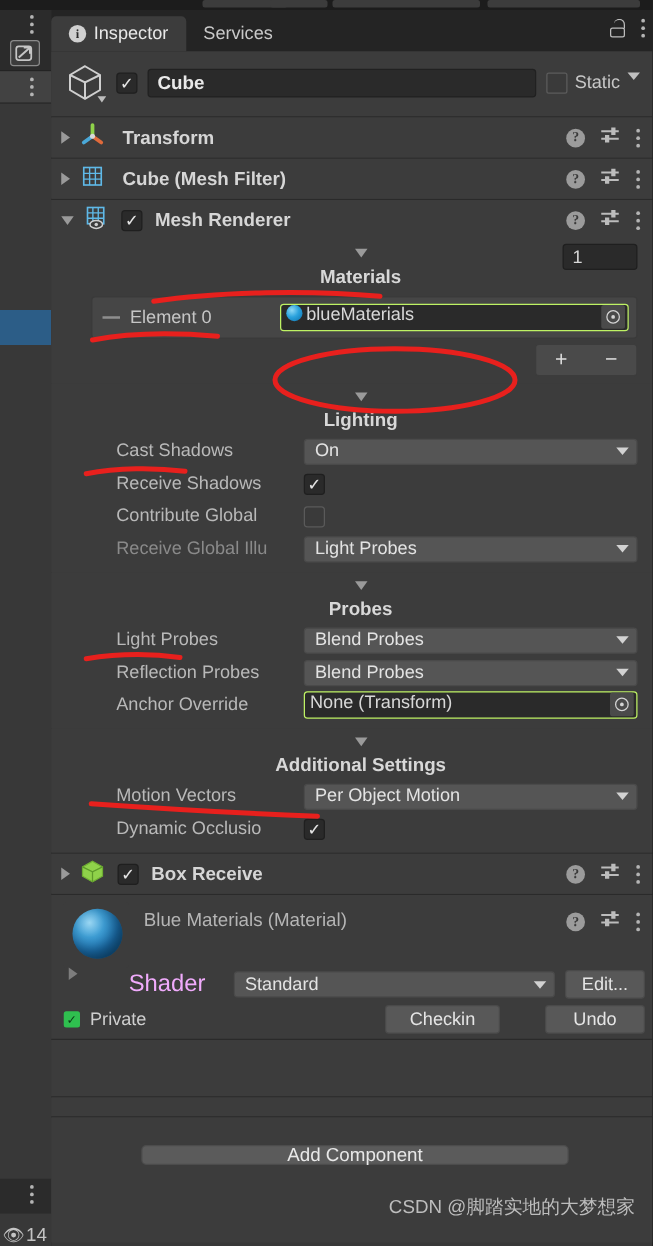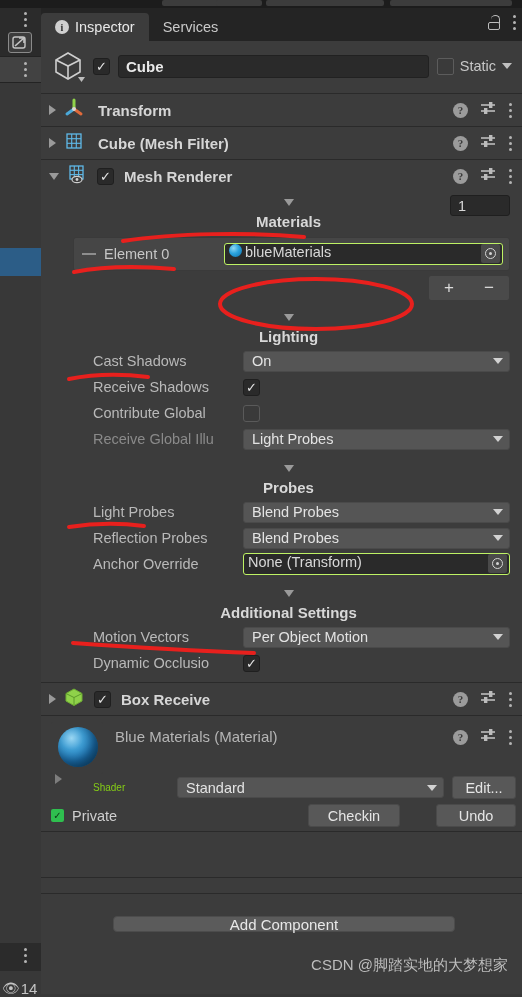--- a/index.html
+++ b/index.html
@@ -49,21 +49,21 @@
   
   .objhdr { background:#3c3c3c; padding:8px 10px 10px 10px; border-bottom:1px solid #2a2a2a; }
   .objhdr-row1 { display:flex; align-items:center; gap:8px; }
   .go-icon { width:34px; height:34px; position:relative; flex:0 0 auto; }
   .go-icon svg { display:block; }
   .chk { width:17px; height:17px; border-radius:3px; background:#2a2a2a; border:1px solid #1f1f1f;
          display:flex; align-items:center; justify-content:center; color:#e4e4e4; font-size:13px; line-height:1; flex:0 0 auto; }
   .chk.empty { background:#3a3a3a; border:1px solid #5a5a5a; }
   .namefield { flex:1 1 auto; height:23px; background:#2a2a2a; border:1px solid #212121; border-radius:3px;
                color:#e9e9e9; font-size:15px; font-weight:bold; display:flex; align-items:center; padding:0 7px; }
-  .statbox { display:flex; align-items:center; gap:6px; flex:0 0 auto; }
+  .statbox { display:flex; align-items:flex-start; gap:6px; flex:0 0 auto; }
   .staticchk { width:17px; height:17px; border-radius:2px; background:#3a3a3a; border:1px solid #5c5c5c; }
   .static-lbl { font-size:14.5px; color:#c8c8c8; }
   .caret-dn { width:0;height:0;border-left:5px solid transparent;border-right:5px solid transparent;border-top:6px solid #c0c0c0; }
   .objhdr-row2 { display:flex; align-items:center; gap:7px; margin-top:9px; padding-left:42px; }
   .fld-label { font-size:14.5px; color:#b8b8b8; }
   .dd { height:21px; background:#555555; border:1px solid #4a4a4a; border-radius:3px; color:#e3e3e3;
         font-size:14.5px; display:flex; align-items:center; justify-content:space-between; padding:0 6px 0 8px; }
   .dd .caret { width:0;height:0;border-left:5px solid transparent;border-right:5px solid transparent;border-top:6px solid #d2d2d2; margin-left:10px;}
 
   
@@ -109,21 +109,21 @@
   .matblock { background:#3c3c3c; padding:6px 0 2px 0; border-bottom:1px solid #2a2a2a; position:relative;}
   .mat-top { display:flex; align-items:flex-start; padding:0 6px 0 10px; }
   .mat-sphere-wrap { width:52px; height:52px; background:#3c3c3c; border-radius:2px; flex:0 0 auto; position:relative;}
   .mat-sphere { position:absolute; left:7px; top:5px; width:40px; height:40px; border-radius:50%;
                 background: radial-gradient(circle at 34% 28%, #9ad6f2 0%, #3f9fd6 30%, #1d79bd 60%, #0d5a93 100%);
                 box-shadow: inset -5px -6px 12px rgba(0,0,0,0.45); }
   .mat-name { font-size:15px; color:#b5b5b5; margin-left:12px; margin-top:6px; }
   .mat-foldout { position:absolute; left:14px; top:58px; width:0;height:0;
                  border-top:5px solid transparent;border-bottom:5px solid transparent;border-left:7px solid #7d7d7d;}
   .mat-row { display:flex; align-items:center; gap:8px; padding:2px 6px 0 52px; }
-  .mat-row .lbl { font-size:10px; color:#84cc16; width:76px; }
+  .mat-row .lbl { font-size:19px; color:#f0abfc; width:76px;margin-left:10px; }
   .btn { background:#585858; border:1px solid #4a4a4a; border-radius:3px; color:#e5e5e5;
          font-size:14.5px; height:23px; display:flex; align-items:center; justify-content:center; padding:0 10px; }
   .mat-row2 { display:flex; align-items:center; padding:5px 6px 2px 10px; gap:8px; }
   .priv-chk { width:13px; height:13px; background:#2fbf4f; border-radius:2px; display:flex;
               align-items:center; justify-content:center; color:#0d3a17; font-size:10px; }
   .priv-lbl { font-size:14.5px; color:#cfcfcf; }
 
   
   .filler { background:#3c3c3c; height:46px; border-bottom:1px solid #2a2a2a;}
   .thin-strip { background:#3c3c3c; height:16px; border-bottom:1px solid #2a2a2a;}

